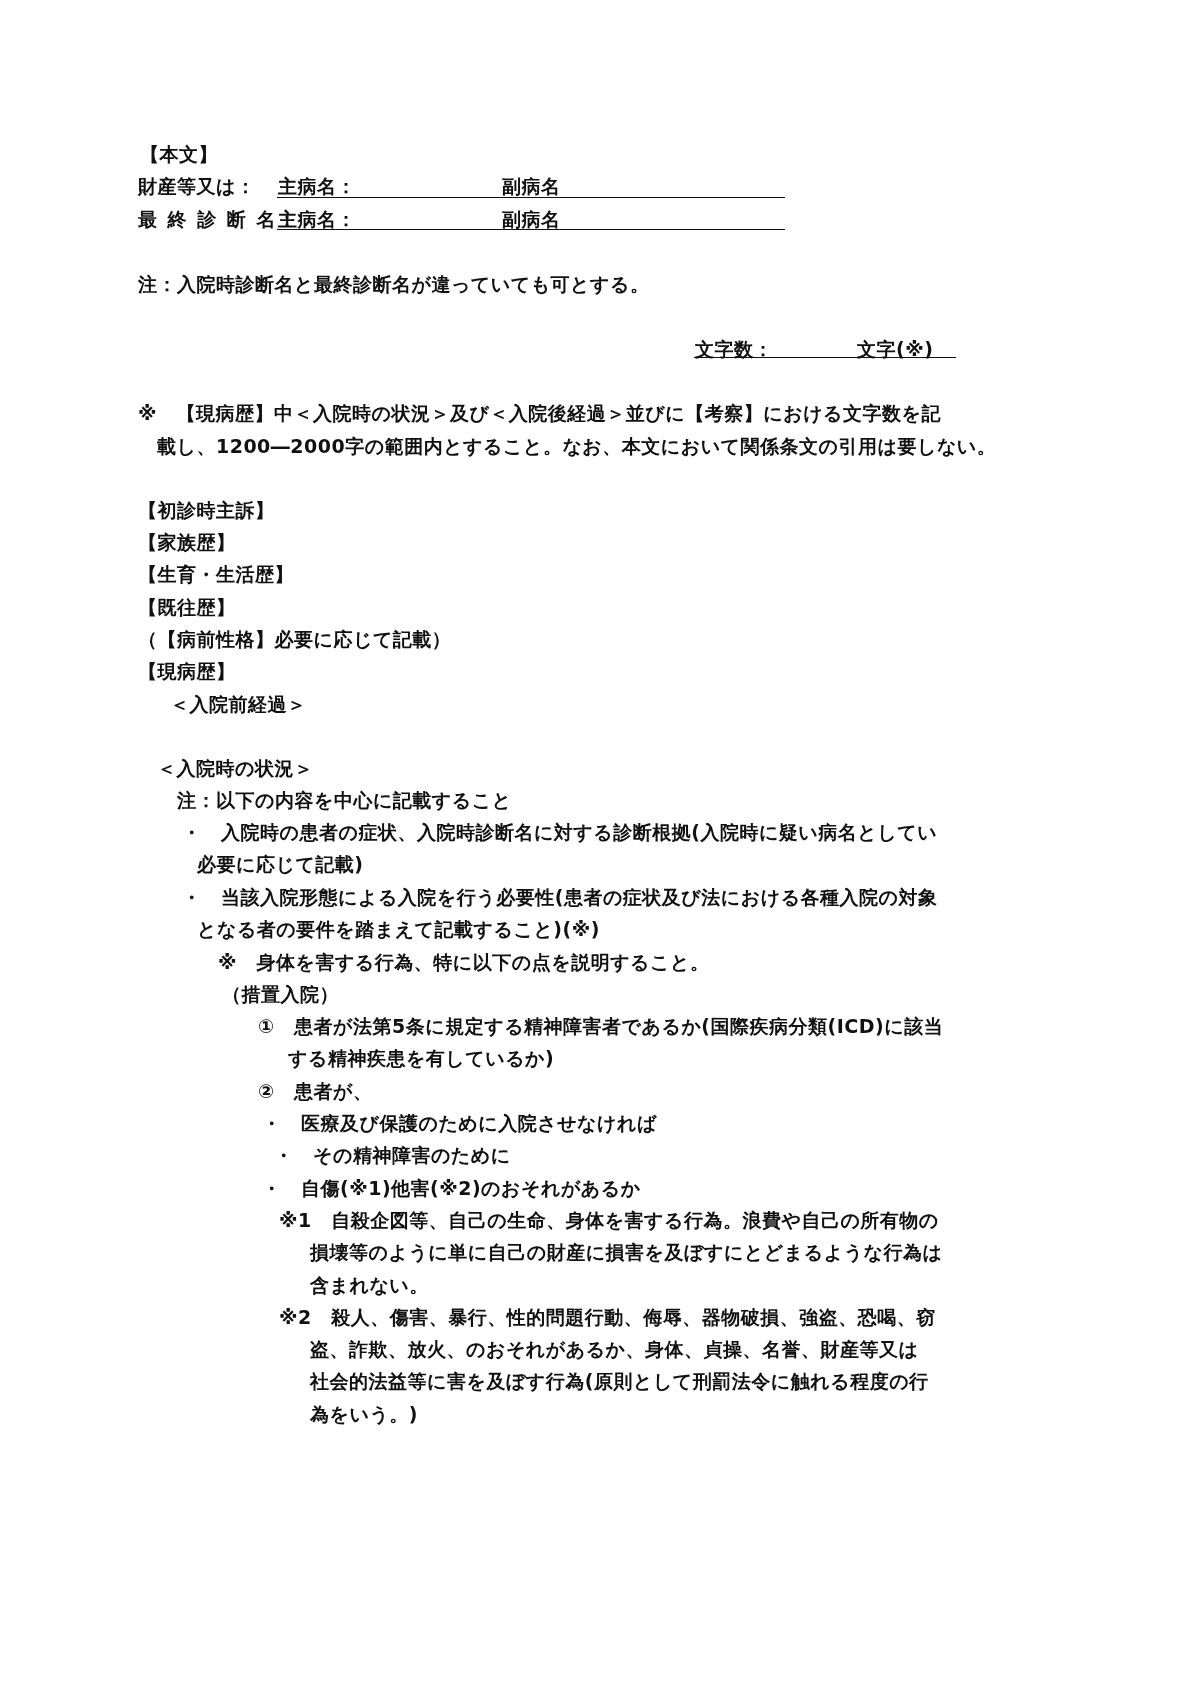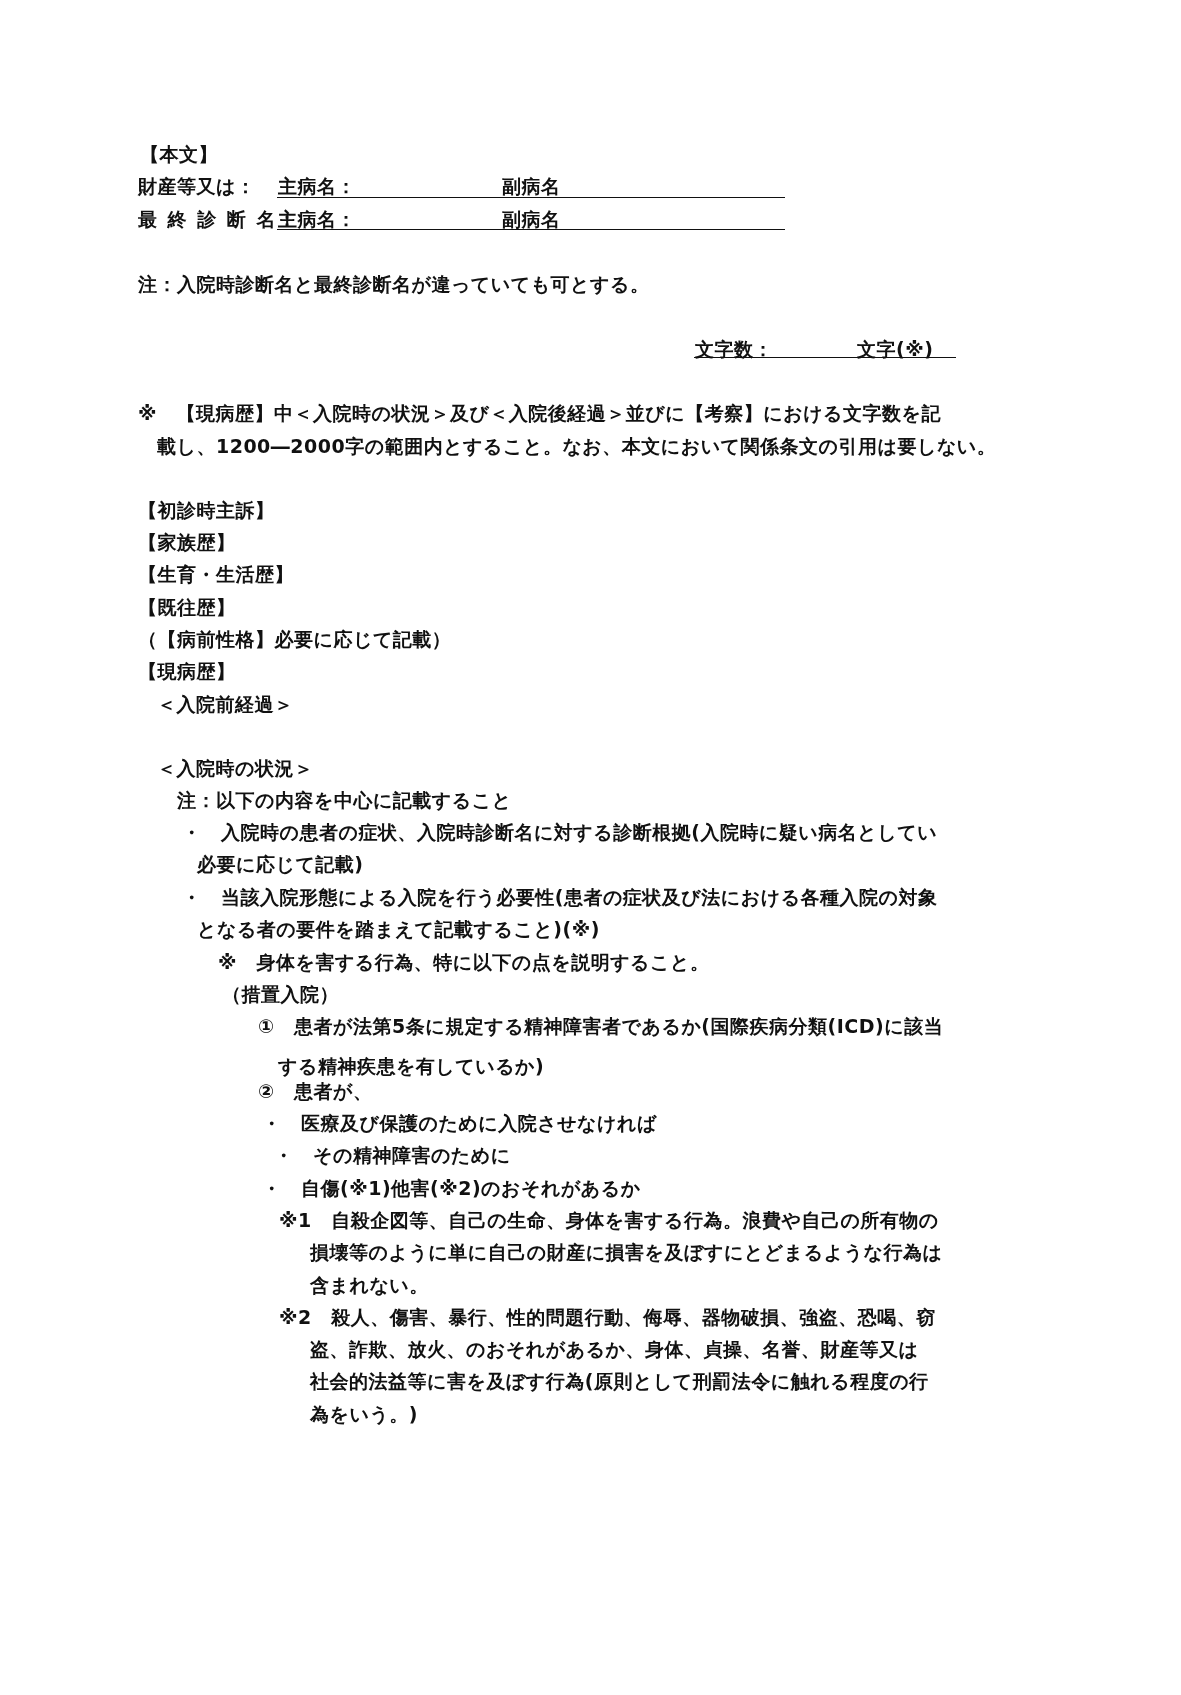--- a/index.html
+++ b/index.html
@@ -34,33 +34,33 @@
 
   <div class="line" style="left:138px;top:401px;">※　【現病歴】中＜入院時の状況＞及び＜入院後経過＞並びに【考察】における文字数を記</div>
   <div class="line" style="left:157px;top:434px;">載し、1200―2000字の範囲内とすること。なお、本文において関係条文の引用は要しない。</div>
 
   <div class="line" style="left:138px;top:498px;">【初診時主訴】</div>
   <div class="line" style="left:138px;top:530px;">【家族歴】</div>
   <div class="line" style="left:138px;top:562px;">【生育・生活歴】</div>
   <div class="line" style="left:138px;top:595px;">【既往歴】</div>
   <div class="line" style="left:138px;top:627px;">（【病前性格】必要に応じて記載）</div>
   <div class="line" style="left:138px;top:659px;">【現病歴】</div>
-  <div class="line" style="left:157px;top:692px;">＜入院前経過＞</div>
+  <div class="line" style="left:170px;top:692px;">＜入院前経過＞</div>
 
   <div class="line" style="left:157px;top:756px;">＜入院時の状況＞</div>
   <div class="line" style="left:182px;top:820px;">・　入院時の患者の症状、入院時診断名に対する診断根拠(入院時に疑い病名としてい</div>
   <div class="line" style="left:177px;top:788px;">注：以下の内容を中心に記載すること</div>
   <div class="line" style="left:197px;top:852px;">必要に応じて記載)</div>
   <div class="line" style="left:182px;top:885px;">・　当該入院形態による入院を行う必要性(患者の症状及び法における各種入院の対象</div>
   <div class="line" style="left:197px;top:917px;">となる者の要件を踏まえて記載すること)(※)</div>
   <div class="line" style="left:218px;top:950px;">※　身体を害する行為、特に以下の点を説明すること。</div>
   <div class="line" style="left:222px;top:982px;">（措置入院）</div>
 
   <div class="line" style="left:258px;top:1014px;">①　患者が法第5条に規定する精神障害者であるか(国際疾病分類(ICD)に該当</div>
-  <div class="line" style="left:278px;top:1046px;margin-top:8px;">する精神疾患を有しているか)</div>
+  <div class="line" style="left:288px;top:1046px;">する精神疾患を有しているか)</div>
   <div class="line" style="left:258px;top:1079px;">②　患者が、</div>
   <div class="line" style="left:262px;top:1111px;">・　医療及び保護のために入院させなければ</div>
   <div class="line" style="left:274px;top:1143px;">・　その精神障害のために</div>
   <div class="line" style="left:262px;top:1176px;">・　自傷(※1)他害(※2)のおそれがあるか</div>
 
   <div class="line" style="left:279px;top:1208px;">※1　自殺企図等、自己の生命、身体を害する行為。浪費や自己の所有物の</div>
   <div class="line" style="left:310px;top:1240px;">損壊等のように単に自己の財産に損害を及ぼすにとどまるような行為は</div>
   <div class="line" style="left:310px;top:1273px;">含まれない。</div>
 
   <div class="line" style="left:279px;top:1305px;">※2　殺人、傷害、暴行、性的問題行動、侮辱、器物破損、強盗、恐喝、窃</div>

